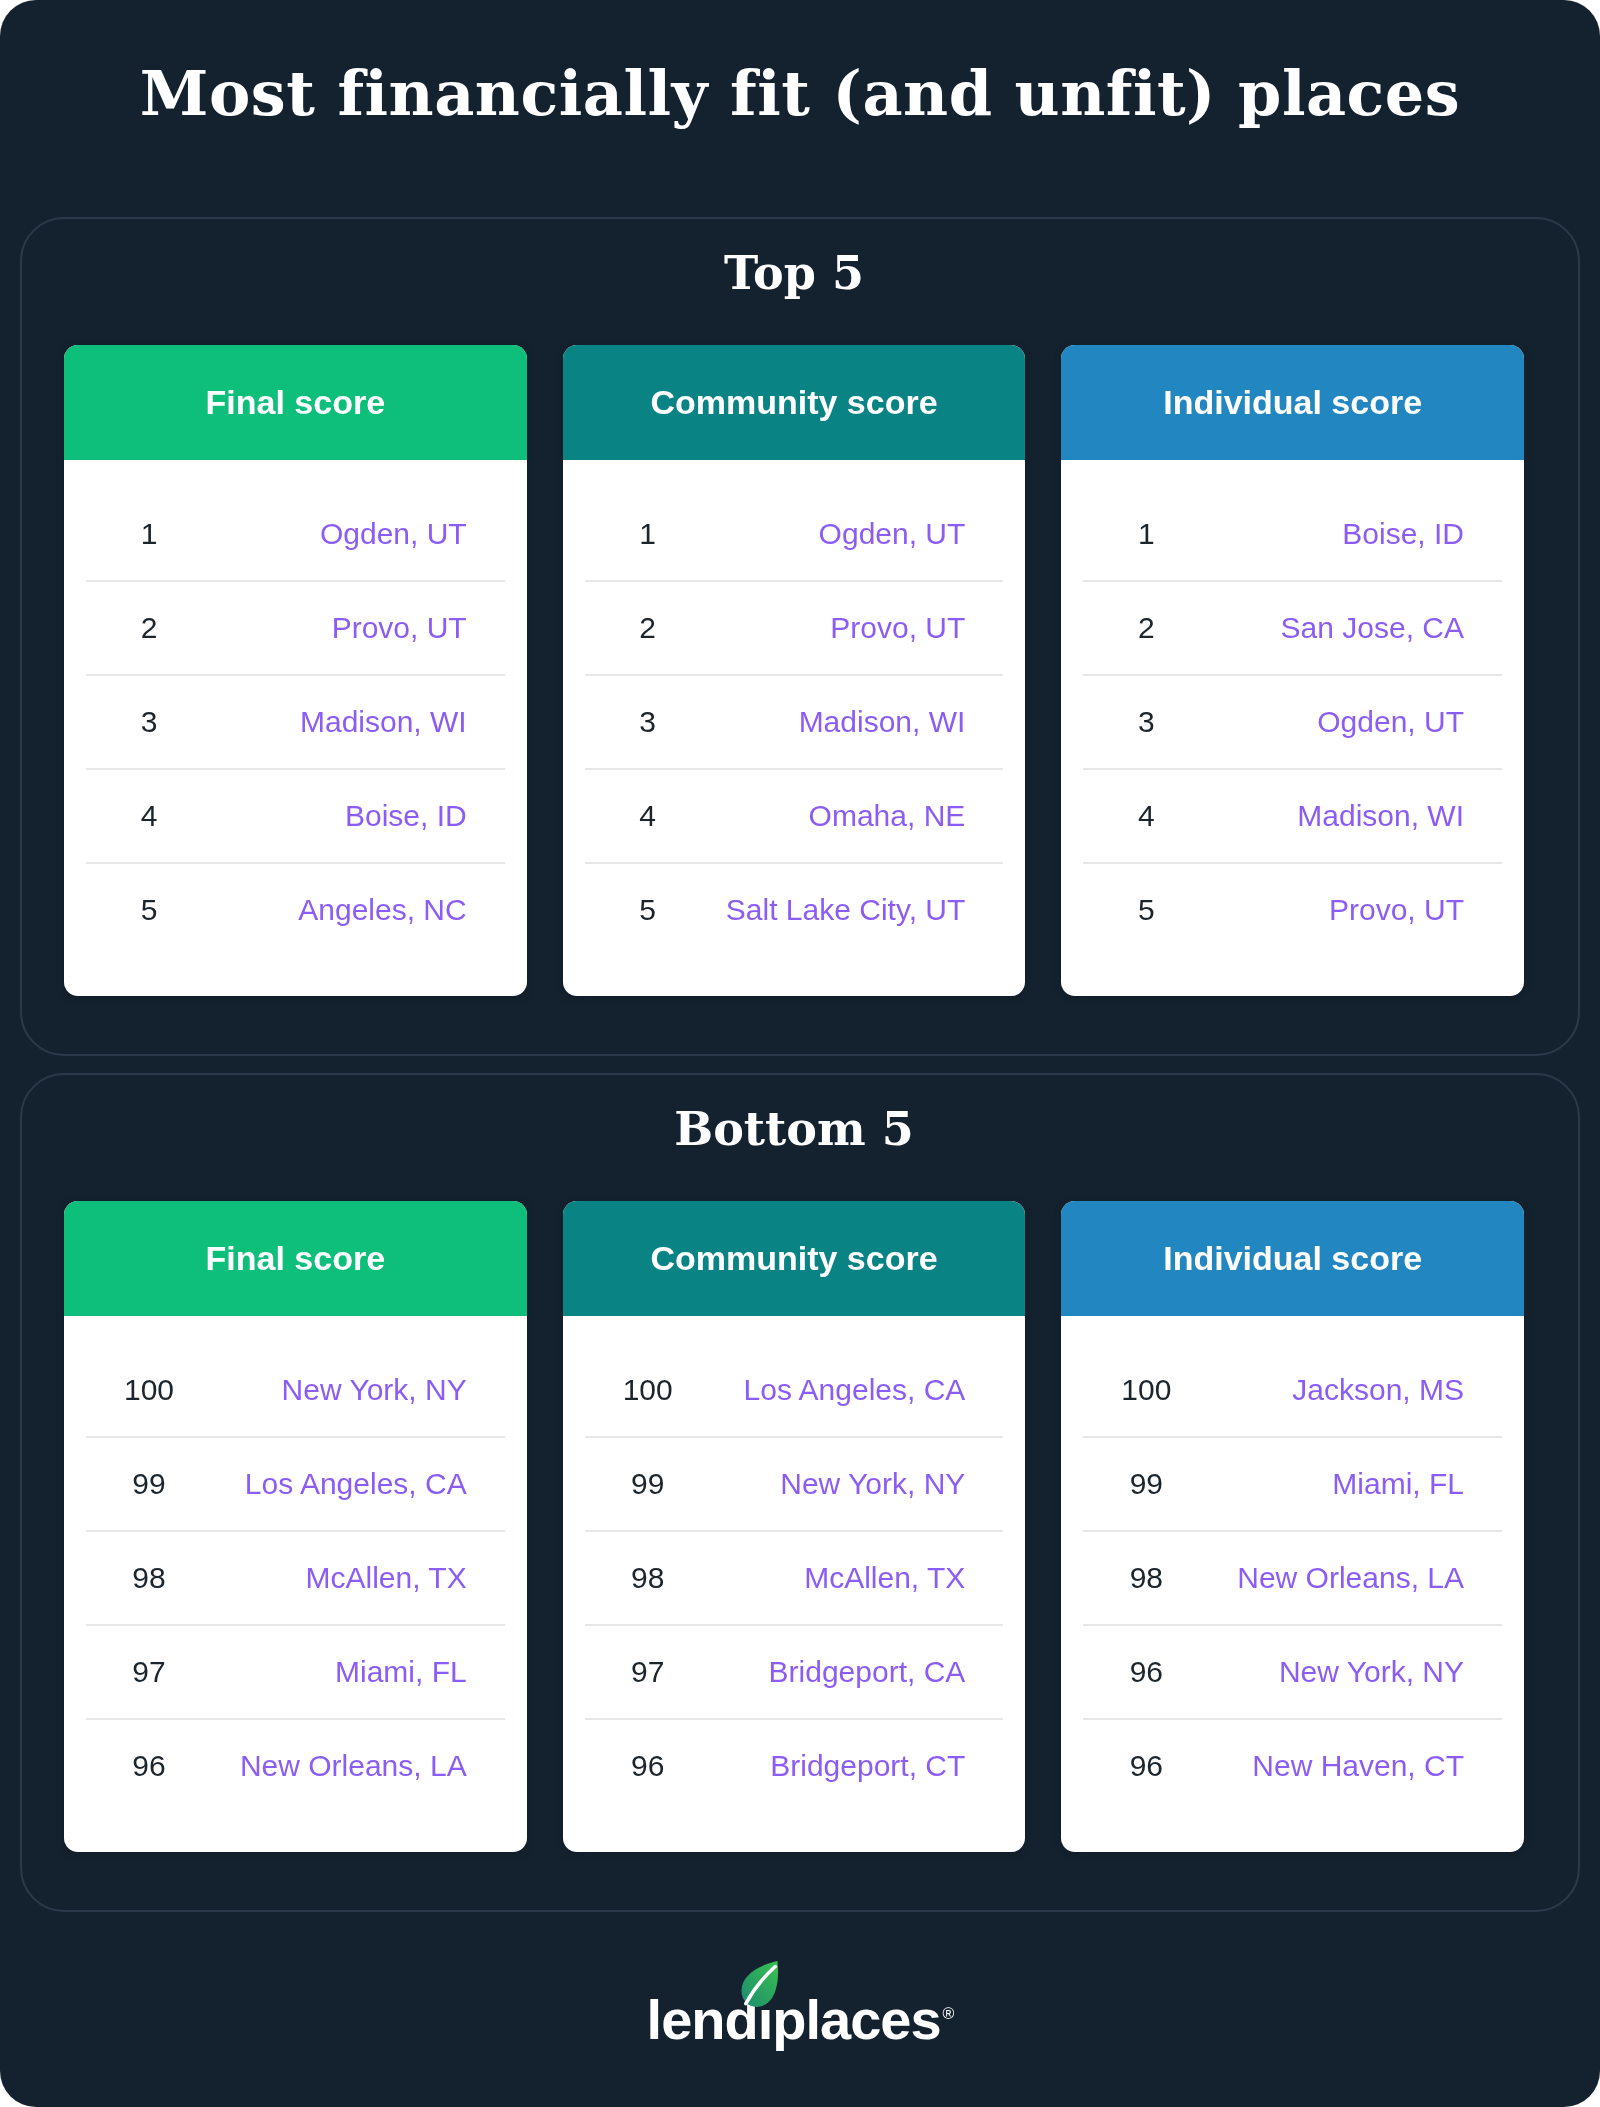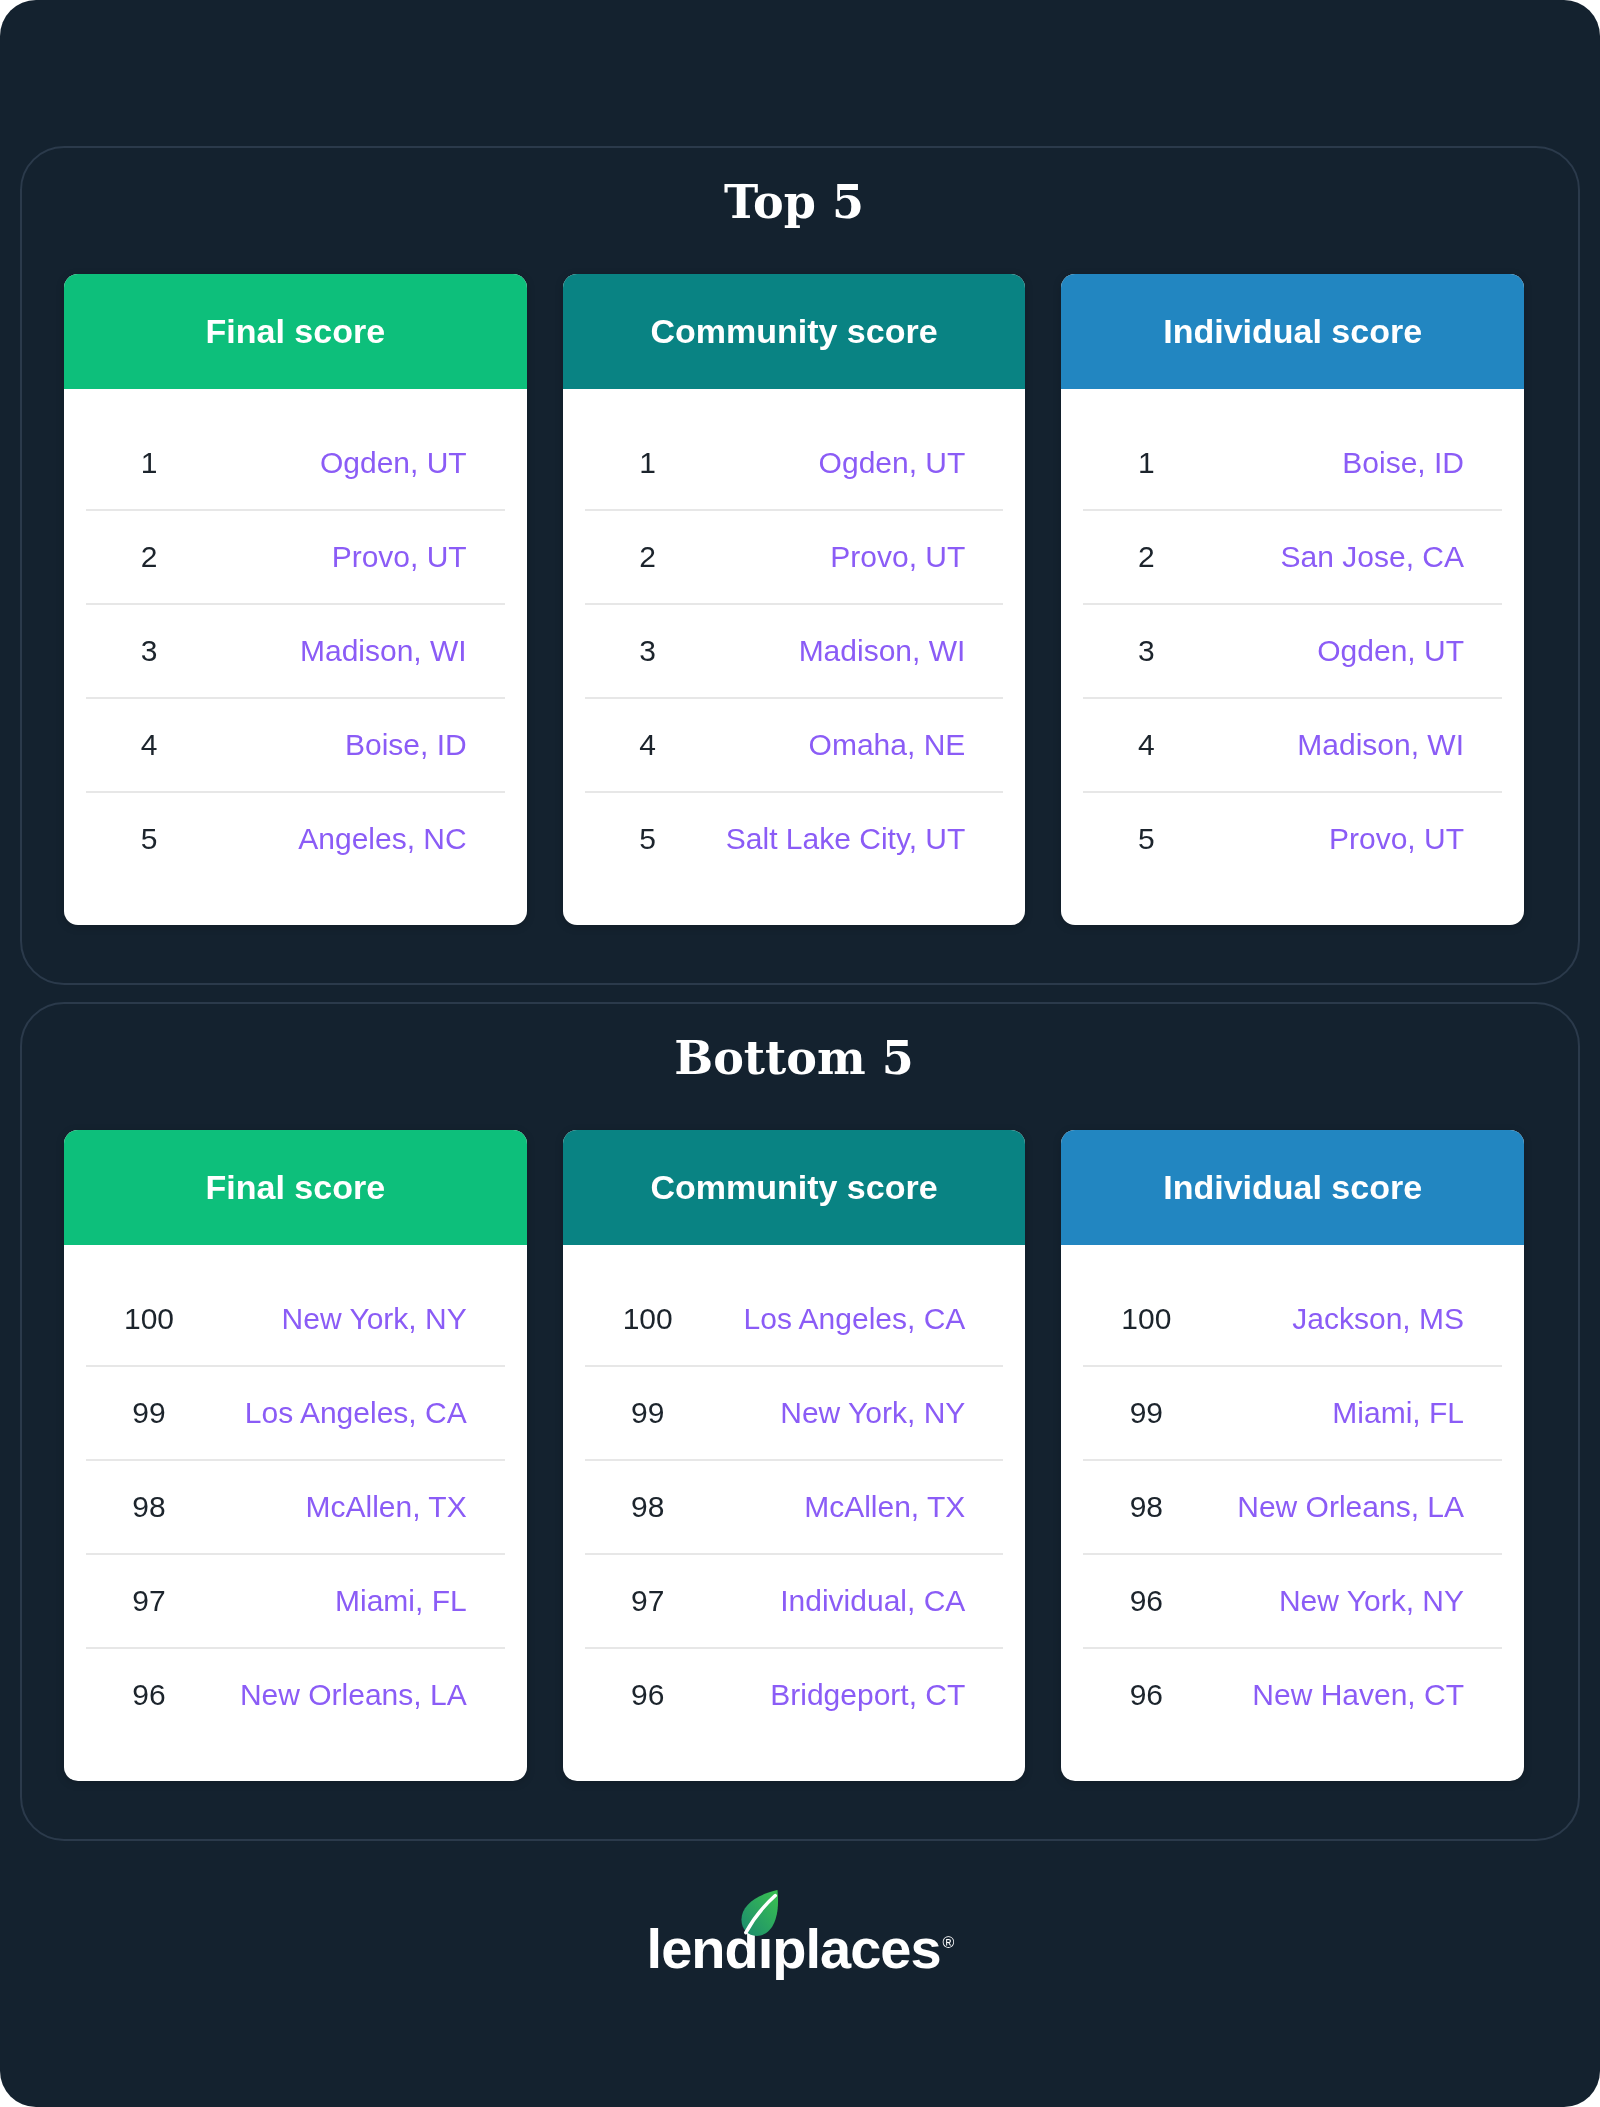--- a/index.html
+++ b/index.html
@@ -110,20 +110,21 @@
     margin-top:14px;
     margin-left:2px;
     font-weight:400;
   }
 </style>
 </head>
 <body>
 
 <div class="page">
 
+  <h1 class="main-title">Most financially fit (and unfit) places</h1>
 
   <div class="panel panel-top">
     <h2 class="section-title">Top 5</h2>
     <div class="cards">
 
       <div class="card">
         <div class="card-header" style="background-color: rgb(13, 191, 123);">Final score</div>
         <div class="rows">
           <div class="row">
               <span class="rank">1</span>
@@ -243,21 +244,21 @@
           <div class="row">
               <span class="rank">99</span>
               <span class="city">New York, NY</span>
             </div>
           <div class="row">
               <span class="rank">98</span>
               <span class="city">McAllen, TX</span>
             </div>
           <div class="row">
               <span class="rank">97</span>
-              <span class="city">Individual, CA</span>
+              <span class="city">Bridgeport, CA</span>
             </div>
           <div class="row">
               <span class="rank">96</span>
               <span class="city">Bridgeport, CT</span>
             </div>
         </div>
       </div>
 
       <div class="card">
         <div class="card-header" style="background-color: rgb(34, 134, 193);">Individual score</div>

